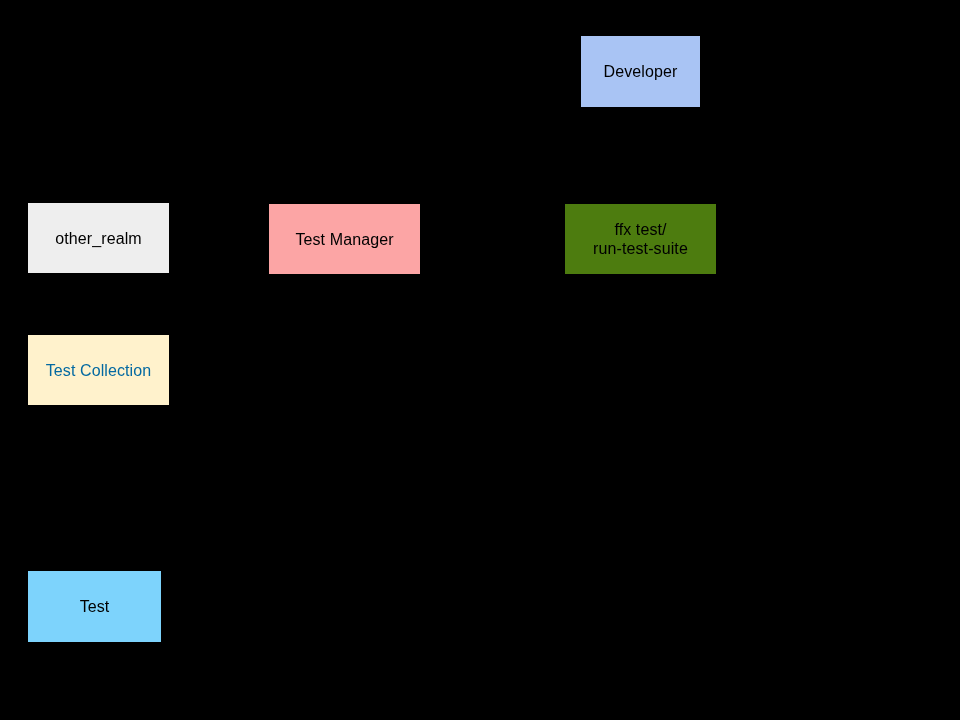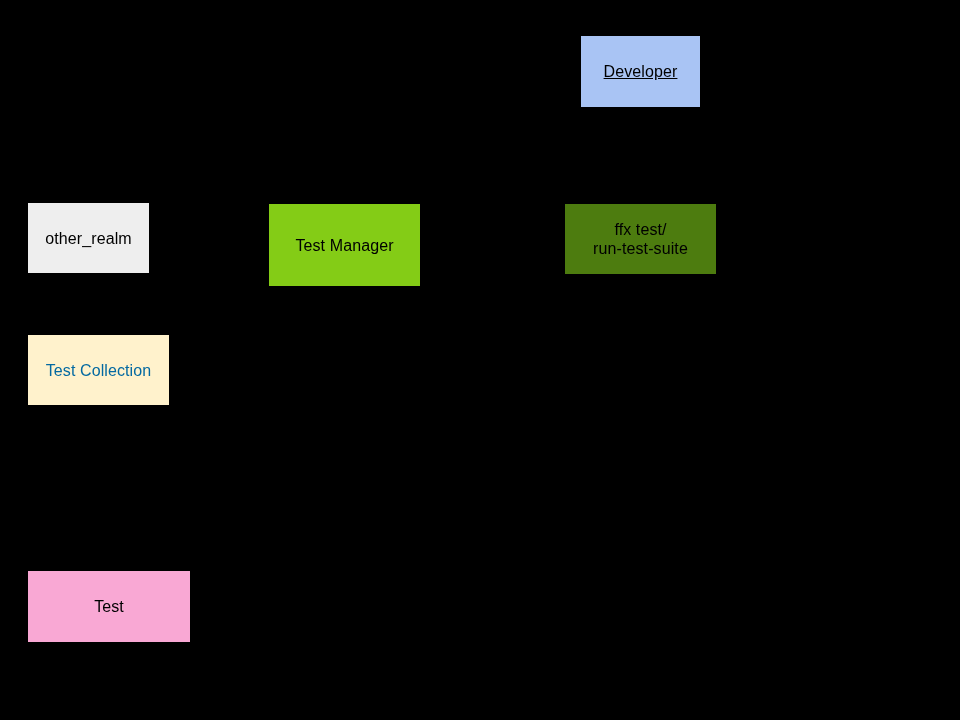--- a/index.html
+++ b/index.html
@@ -42,38 +42,38 @@
     box-sizing: border-box;
     white-space: pre-line;
   }
 </style>
 </head>
 <body style="background: rgb(0, 0, 0);">
 
 <div id="diagram-canvas" style="width: 960px; height: 720px; background: rgb(0, 0, 0);">
 
 
-  <div class="node" style="left: 581px; top: 36px; width: 119px; height: 71px; background: rgb(169, 196, 244); color: rgb(0, 0, 0); text-decoration: underline;">
+  <div class="node" style="left: 581px; top: 36px; width: 119px; height: 71px; background: rgb(169, 196, 244); color: rgb(0, 0, 0);">
     <span class="node-label">Developer</span>
   </div>
 
-  <div class="node" style="left: 28px; top: 203px; width: 121px; height: 70px; background: rgb(238, 238, 238); color: rgb(0, 0, 0);">
+  <div class="node" style="left: 28px; top: 203px; width: 141px; height: 70px; background: rgb(238, 238, 238); color: rgb(0, 0, 0);">
     <span class="node-label">other_realm</span>
   </div>
 
-  <div class="node" style="left: 269px; top: 204px; width: 151px; height: 82px; background: #84cc16; color: rgb(0, 0, 0);">
+  <div class="node" style="left: 269px; top: 204px; width: 151px; height: 70px; background: #fca5a5; color: rgb(0, 0, 0);">
     <span class="node-label">Test Manager</span>
   </div>
 
   <div class="node" style="left: 565px; top: 204px; width: 151px; height: 70px; background: #4d7c0f; color: rgb(0, 0, 0);">
     <span class="node-label">ffx test/
 run-test-suite</span>
   </div>
 
   <div class="node" style="left: 28px; top: 335px; width: 141px; height: 70px; background: rgb(255, 242, 204); color: #0369a1;">
     <span class="node-label">Test Collection</span>
   </div>
 
-  <div class="node" style="left: 28px; top: 571px; width: 162px; height: 71px; background: #f9a8d4; color: rgb(0, 0, 0);">
+  <div class="node" style="left: 28px; top: 571px; width: 133px; height: 71px; background: #7dd3fc; color: rgb(0, 0, 0);">
     <span class="node-label">Test</span>
   </div>
 
 </div>
 
 </body></html>

